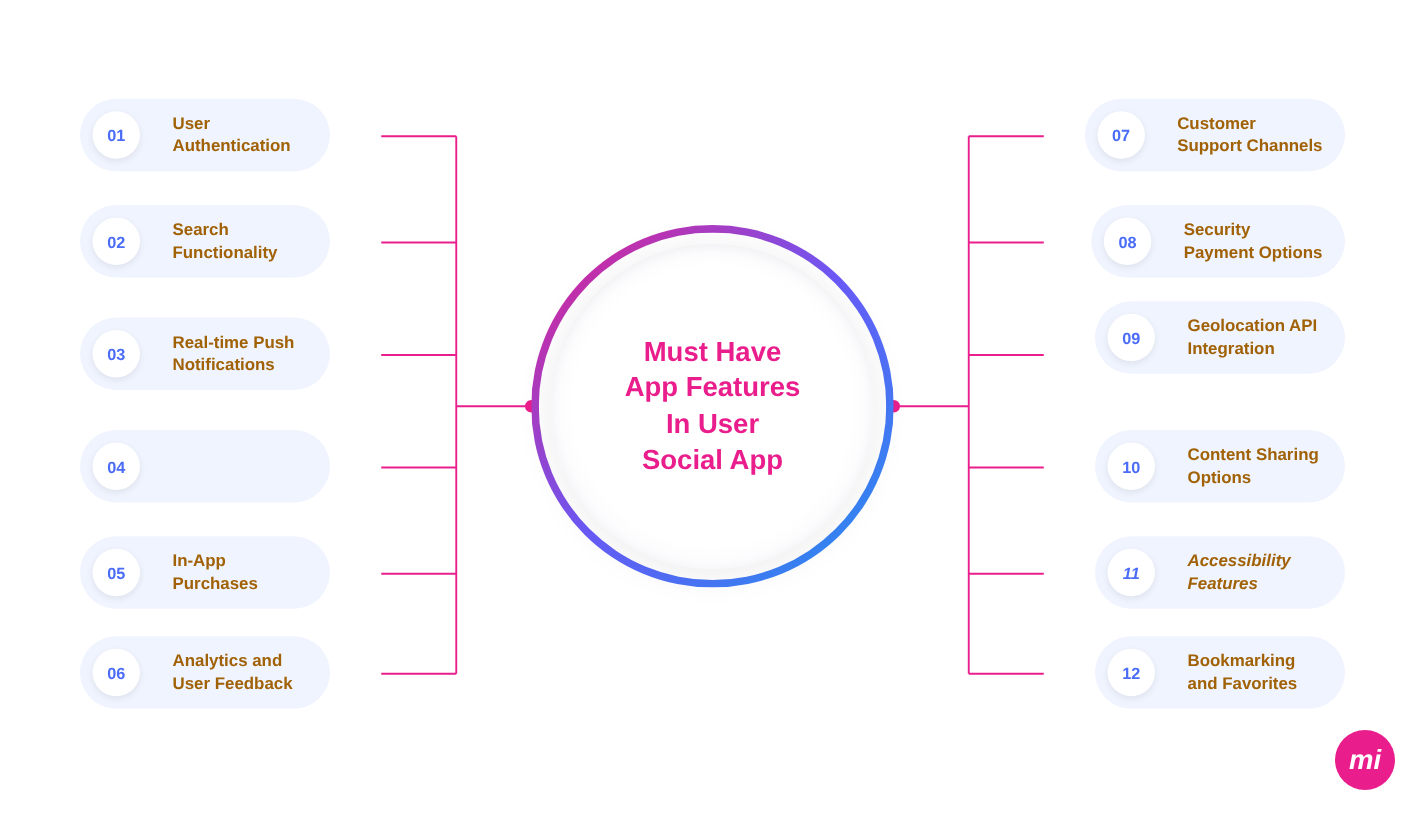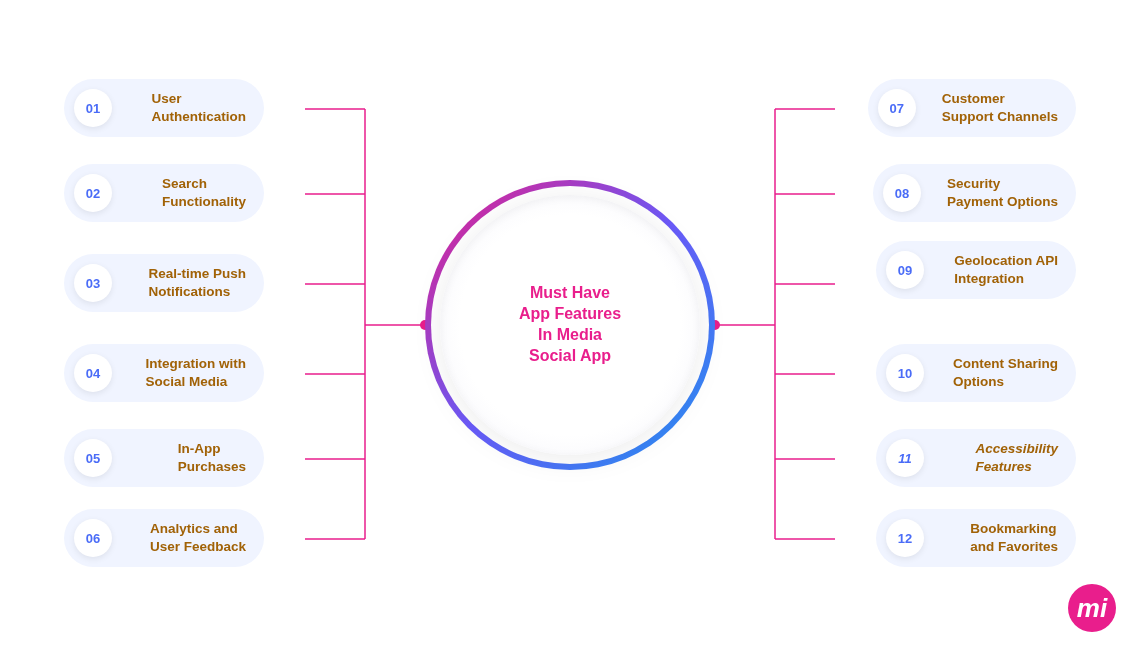--- a/index.html
+++ b/index.html
@@ -51,38 +51,37 @@
                   linear-gradient(135deg, #e91e8c, #6a5af9, #2196f3) border-box;
       z-index: 9;
     }
 
     .center-text {
       text-align: center;
       z-index: 11;
     }
 
     .center-text h2 {
-      font-size: 16px;
+      font-size: 22px;
       font-weight: 800;
       color: #e91e8c;
       line-height: 1.3;
     }
 
     
     .pill {
       position: absolute;
       display: flex;
       align-items: center;
       gap: 26px;
       background: #f0f4ff;
       border-radius: 40px;
       padding: 10px 18px 10px 10px;
       min-width: 200px;
       max-width: 240px;
-      justify-content: space-between;
     }
 
     .pill-num {
       background: #ffffff;
       border-radius: 50%;
       width: 38px;
       height: 38px;
       display: flex;
       align-items: center;
       justify-content: center;
@@ -115,21 +114,21 @@
       bottom: 18px;
       right: 24px;
       width: 48px;
       height: 48px;
       background: #e91e8c;
       border-radius: 50%;
       display: flex;
       align-items: center;
       justify-content: center;
       color: white;
-      font-size: 26px;
+      font-size: 22px;
       font-weight: 900;
       font-style: italic;
       z-index: 20;
     }
   </style>
 </head>
 <body>
 
 <div class="container">
 
@@ -172,41 +171,40 @@
     <circle cx="715" cy="325" r="5" fill="#e91e8c"></circle>
   </svg>
 
   <div class="circle-ring"></div>
 
   <div class="center-circle">
     <div class="center-text">
       <h2>
         <span>Must Have</span><br>
         <span>App Features</span><br>
-        <span>In Media</span><br>
+        <span>In User</span><br>
         <span>Social App</span>
       </h2>
     </div>
   </div>
 
   <div class="pill" style="position:absolute;top:79px;left:64px;">
     <div class="pill-num">01</div>
     <div class="pill-text">User<br>Authentication</div>
   </div>
   <div class="pill" style="position:absolute;top:164px;left:64px;">
     <div class="pill-num">02</div>
     <div class="pill-text">Search<br>Functionality</div>
   </div>
   <div class="pill" style="position:absolute;top:254px;left:64px;">
     <div class="pill-num">03</div>
     <div class="pill-text">Real-time Push<br>Notifications</div>
   </div>
   <div class="pill" style="position:absolute;top:344px;left:64px;">
     <div class="pill-num">04</div>
-    <div class="pill-text">Integration with<br>Social Media</div>
   </div>
   <div class="pill" style="position:absolute;top:429px;left:64px;">
     <div class="pill-num">05</div>
     <div class="pill-text">In-App<br>Purchases</div>
   </div>
   <div class="pill" style="position:absolute;top:509px;left:64px;">
     <div class="pill-num">06</div>
     <div class="pill-text">Analytics and<br>User Feedback</div>
   </div>
 

